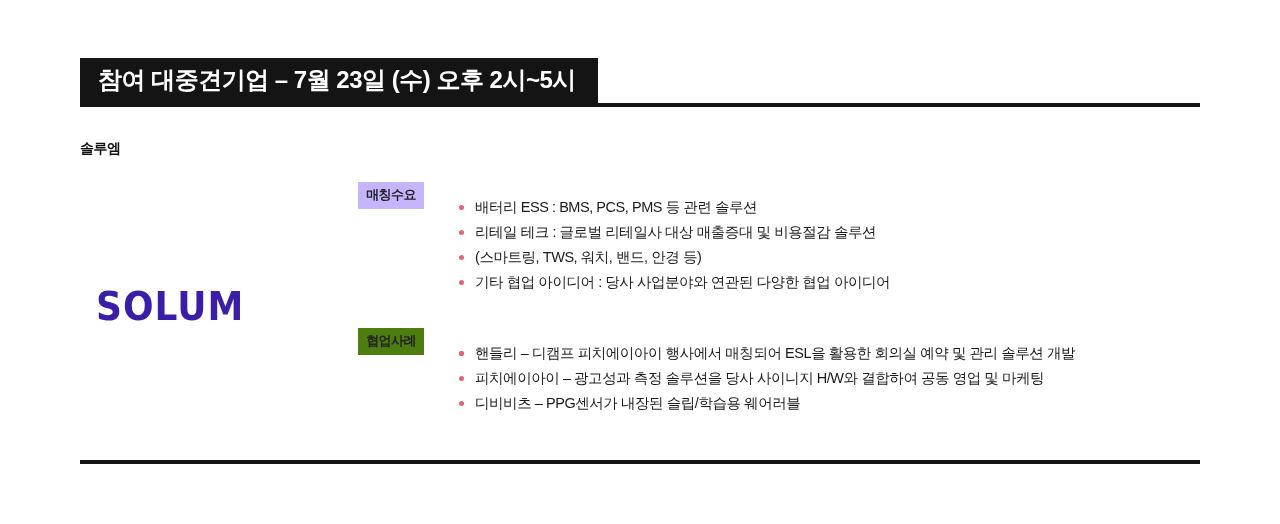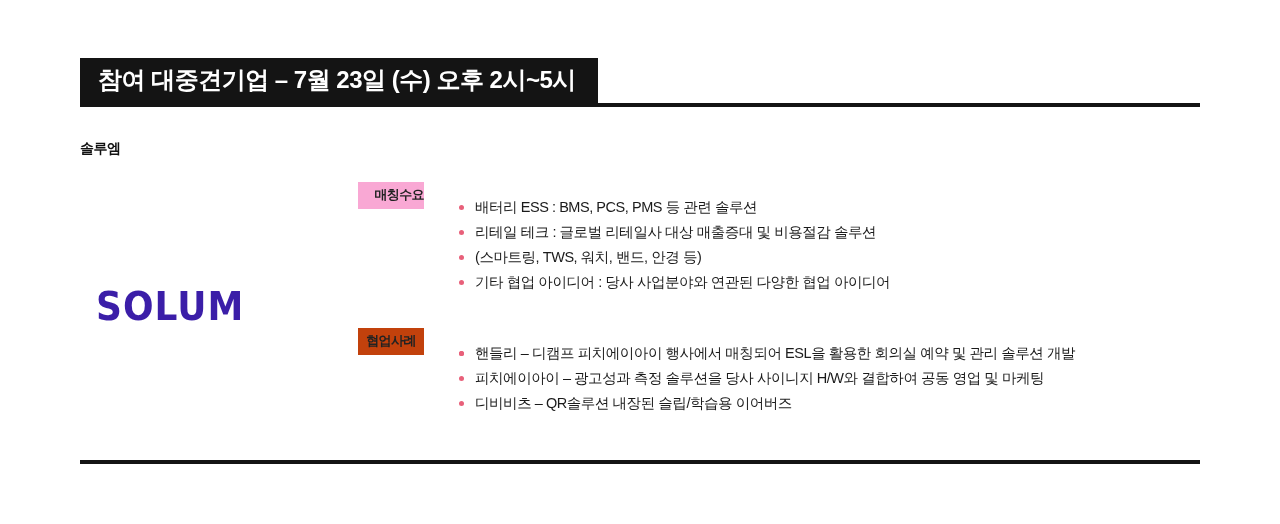--- a/index.html
+++ b/index.html
@@ -157,21 +157,21 @@
 
   <div class="rule-top" style="background: rgb(20, 20, 20);"></div>
 
   <div class="company-name">솔루엠</div>
 
   <div class="logo">
     <span class="logo-text" style="color: rgb(59, 30, 168);">SOLUM</span>
   </div>
 
   <div class="block block-demand">
-    <div class="tag" style="background: #f9a8d4; text-align: right;">매칭수요</div>
+    <div class="tag" style="background: #c4b5fd;">매칭수요</div>
     <ul class="items">
       <li>
         <span class="dot" style="background: rgb(232, 96, 122);"></span>
         <span>배터리 ESS : BMS, PCS, PMS 등 관련 솔루션</span>
       </li>
       <li>
         <span class="dot" style="background: rgb(232, 96, 122);"></span>
         <span>리테일 테크 : 글로벌 리테일사 대상 매출증대 및 비용절감 솔루션</span>
       </li>
       <li>
@@ -182,35 +182,35 @@
         <span>(스마트링, TWS, 워치, 밴드, 안경 등)</span>
       </li>
       <li>
         <span class="dot" style="background: rgb(232, 96, 122);"></span>
         <span>기타 협업 아이디어 : 당사 사업분야와 연관된 다양한 협업 아이디어</span>
       </li>
     </ul>
   </div>
 
   <div class="block block-cases">
-    <div class="tag" style="background: #c2410c;">협업사례</div>
+    <div class="tag" style="background: #4d7c0f;">협업사례</div>
     <ul class="items">
       <li>
         <span class="dot" style="background: rgb(232, 96, 122);"></span>
       </li>
       <li>
         <span class="dot" style="background: rgb(232, 96, 122);"></span>
         <span>핸들리 – 디캠프 피치에이아이 행사에서 매칭되어 ESL을 활용한 회의실 예약 및 관리 솔루션 개발</span>
       </li>
       <li>
         <span class="dot" style="background: rgb(232, 96, 122);"></span>
         <span>피치에이아이 – 광고성과 측정 솔루션을 당사 사이니지 H/W와 결합하여 공동 영업 및 마케팅</span>
       </li>
       <li>
         <span class="dot" style="background: rgb(232, 96, 122);"></span>
-        <span>디비비츠 – QR솔루션 내장된 슬립/학습용 이어버즈</span>
+        <span>디비비츠 – PPG센서가 내장된 슬립/학습용 웨어러블</span>
       </li>
     </ul>
   </div>
 
   <div class="rule-bottom" style="background: rgb(20, 20, 20);"></div>
 
 </div>
 
 </body></html>

